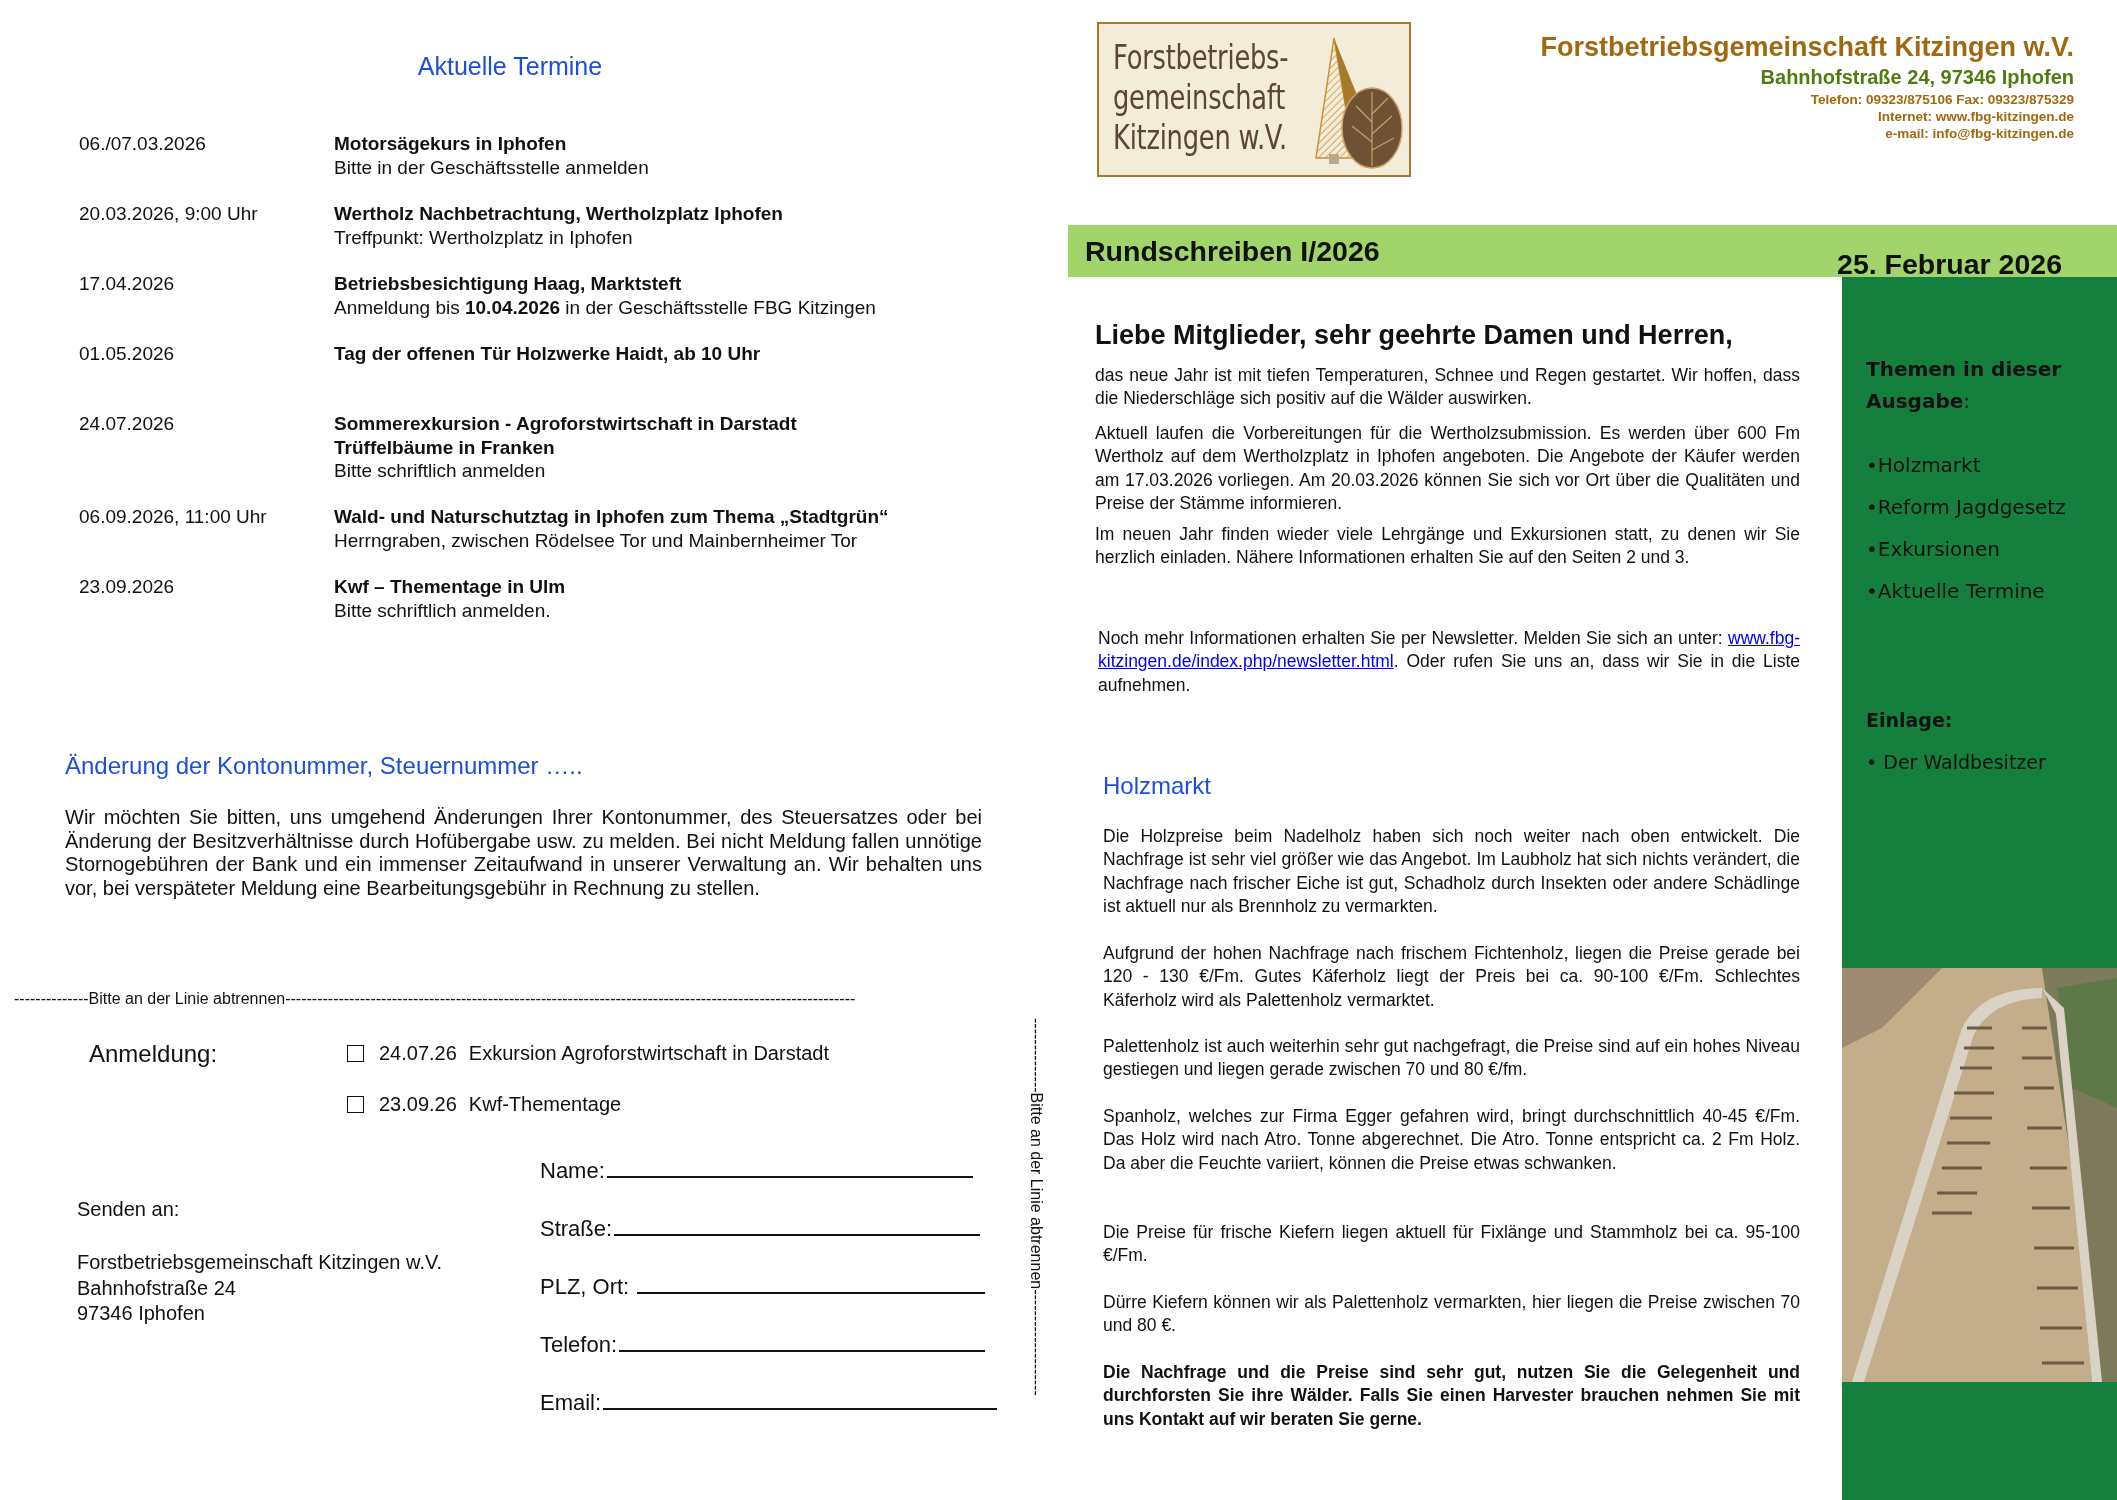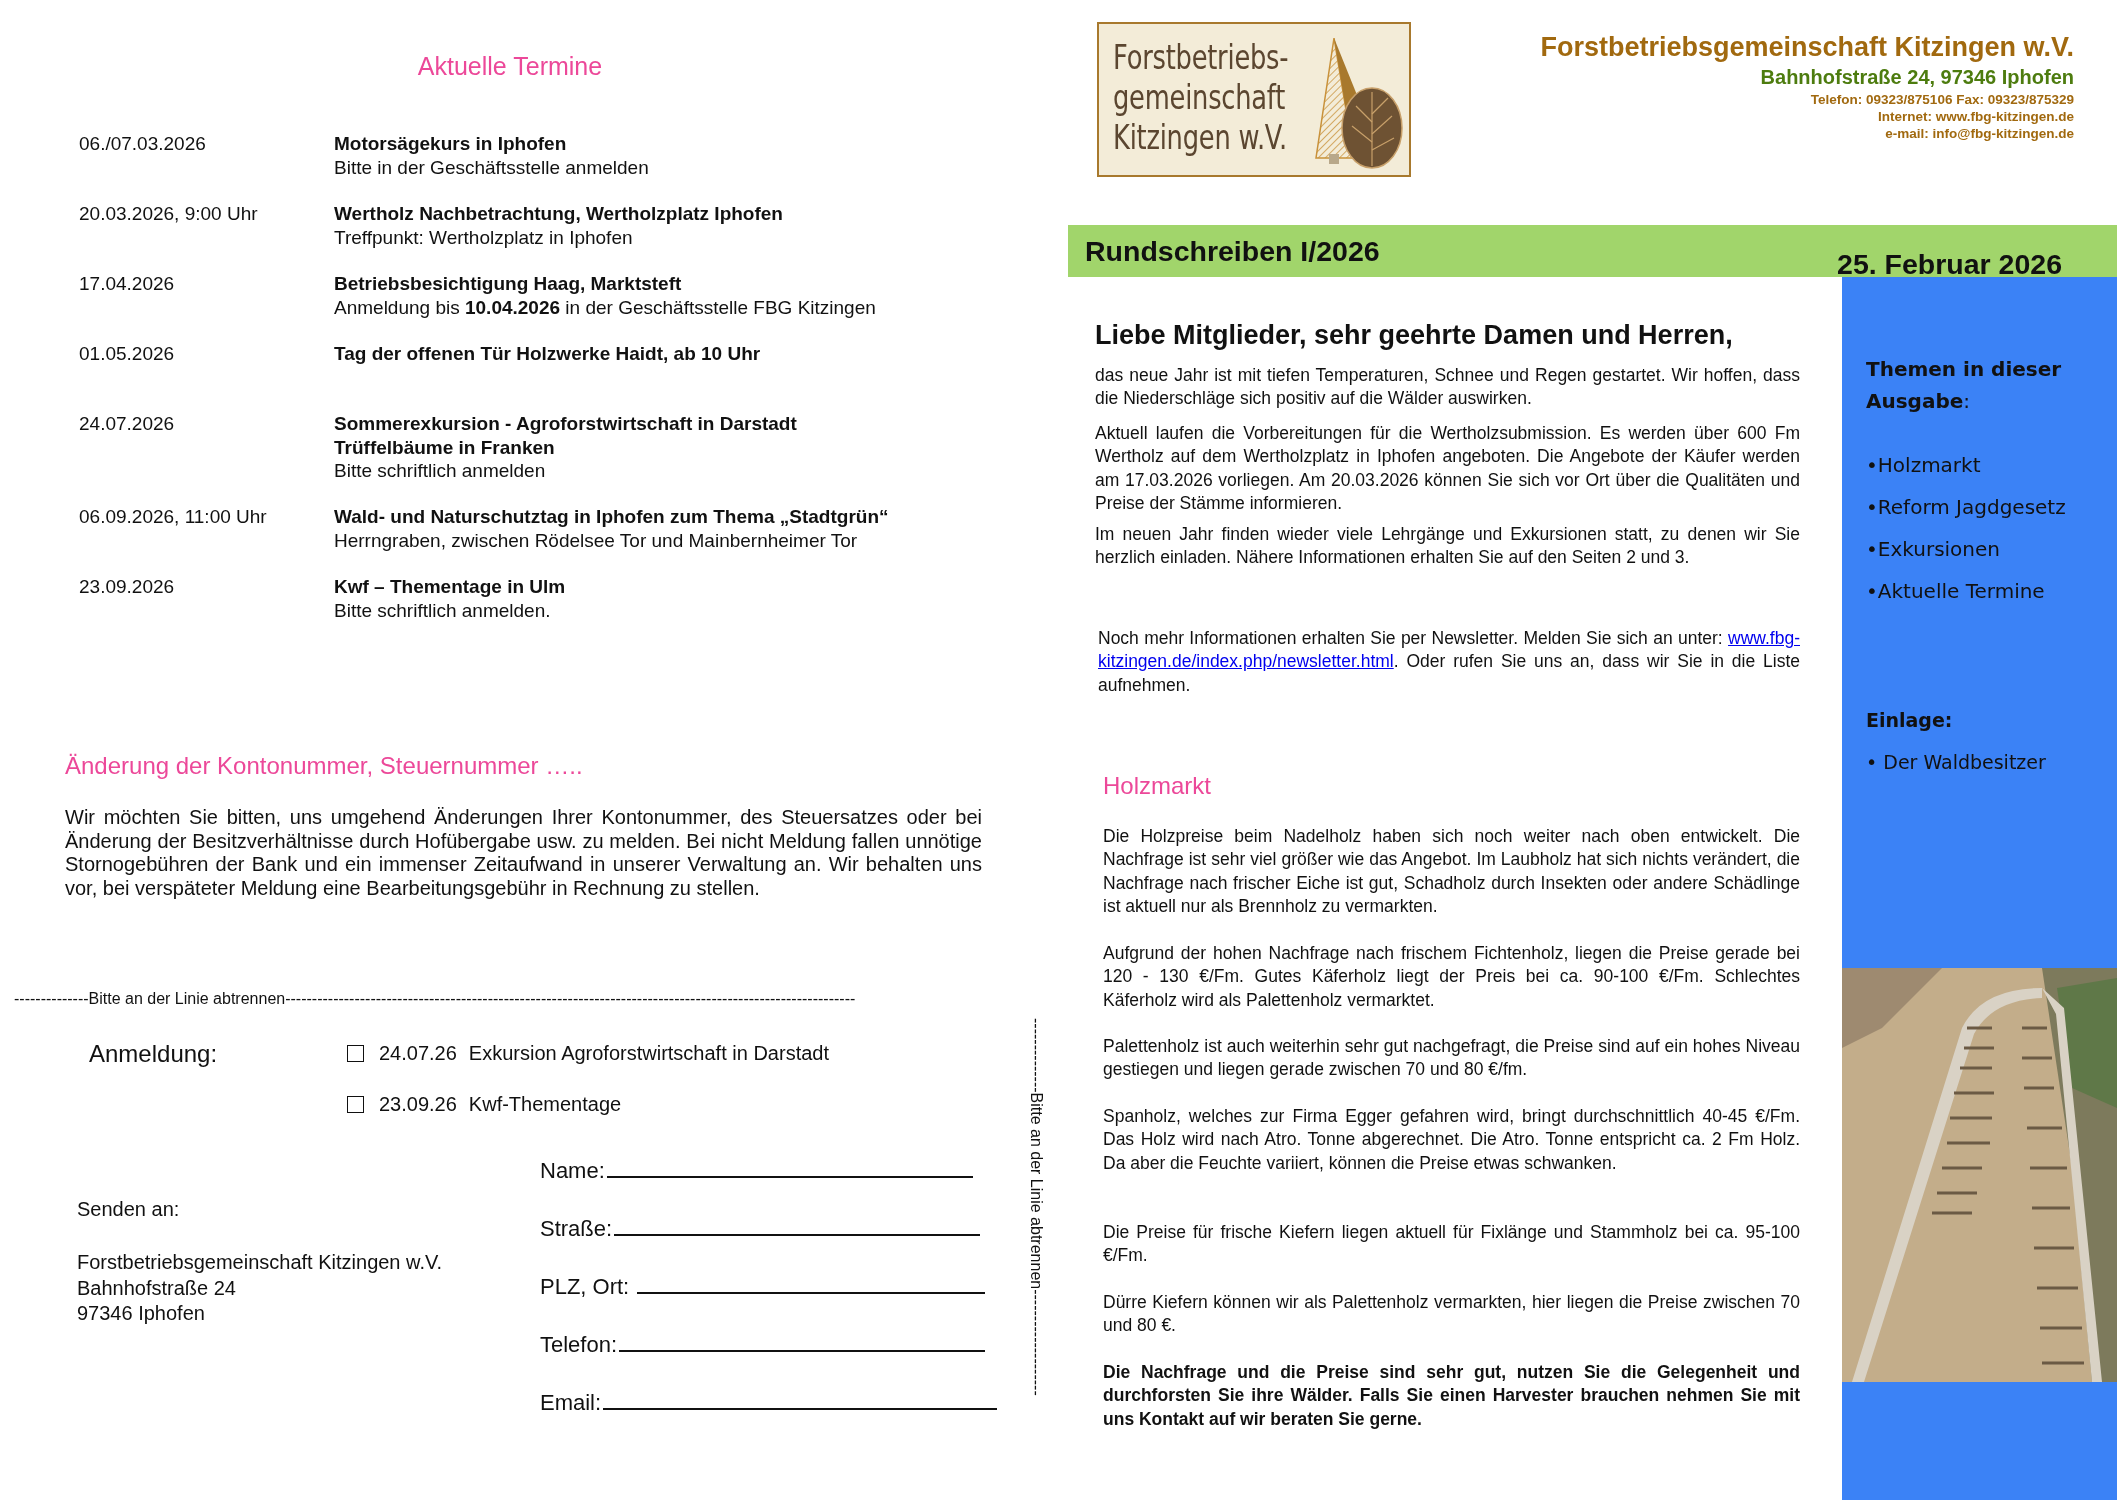--- a/index.html
+++ b/index.html
@@ -1,21 +1,21 @@
 <!DOCTYPE html>
 <html><head>
 <meta charset="utf-8">
 <style>
   html, body { margin:0; padding:0; }
   body { width:2117px; height:1500px; position:relative; background:#ffffff; overflow:hidden;
          font-family:"Liberation Sans", sans-serif; color:#111; }
   .abs { position:absolute; }
 
   
-  .green-head { color:#ec4899; font-family:"Liberation Sans", sans-serif; }
+  .green-head { color:#1d4ed8; font-family:"Liberation Sans", sans-serif; }
   #termine-title { left:0; width:1020px; top:52px; text-align:center; font-size:25px; }
   .termin { position:absolute; left:79px; width:940px; font-size:19px; line-height:23.5px; }
   .termin .date { position:absolute; left:0; top:0; width:250px; }
   .termin .desc { position:absolute; left:255px; top:0; width:700px; }
   .termin .desc .b { font-weight:bold; display:block; }
   .termin .desc .n { display:block; }
 
   #konto-title { left:65px; top:752px; font-size:24px; }
   #konto-text { left:65px; top:806px; width:917px; font-size:20px; line-height:23.6px; text-align:justify; }
 
@@ -42,21 +42,21 @@
   #logo svg { position:absolute; left:205px; top:6px; }
 
   #org-name { right:43px; top:32px; font-size:27px; font-weight:bold; color:#a1690f; text-align:right; }
   #org-addr { right:43px; top:66px; font-size:20px; font-weight:bold; color:#4d7c0f; text-align:right; }
   .org-small { position:absolute; right:43px; font-size:13.5px; font-weight:bold; color:#a1690f; text-align:right; }
 
   #green-bar { left:1068px; top:225px; width:1049px; height:52px; background:#a1d56b; }
   #green-bar .t1 { position:absolute; left:17px; top:10px; font-size:28.5px; font-weight:bold; }
   #green-bar .t2 { position:absolute; right:55px; top:10px; font-size:28.5px; font-weight:bold;margin-top:13px; }
 
-  #sidebar { left:1842px; top:277px; width:275px; height:1223px; background:#3b82f6; }
+  #sidebar { left:1842px; top:277px; width:275px; height:1223px; background:#15803d; }
   #sidebar .s-head { position:absolute; left:24px; top:76px; font-family:"DejaVu Sans", sans-serif; font-size:20px; line-height:32px; font-weight:bold; }
   #sidebar .s-head .colon { font-weight:normal; }
   #sidebar .s-item { position:absolute; left:24px; font-family:"DejaVu Sans", sans-serif; font-size:20px; }
   #sidebar .s-einlage { position:absolute; left:24px; top:432px; font-family:"DejaVu Sans", sans-serif; font-size:19px; font-weight:bold; }
   #sidebar .s-ein-item { position:absolute; left:24px; top:474px; font-family:"DejaVu Sans", sans-serif; font-size:19px;text-align:right; }
   #photo { position:absolute; left:0; top:691px; width:275px; height:414px; overflow:hidden; }
 
   #greeting { left:1095px; top:320px; font-size:27px; font-weight:bold; }
   .rp { position:absolute; left:1095px; width:705px; font-size:17.5px; line-height:23.4px; text-align:justify; }
   .rp a { color:#0000ee; text-decoration:underline; }

